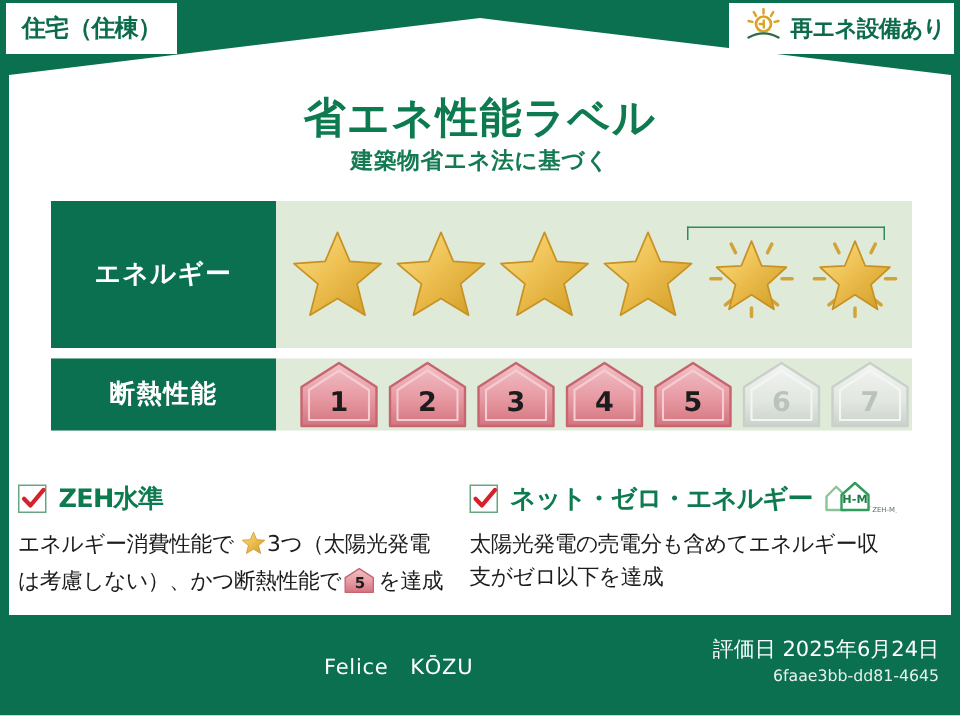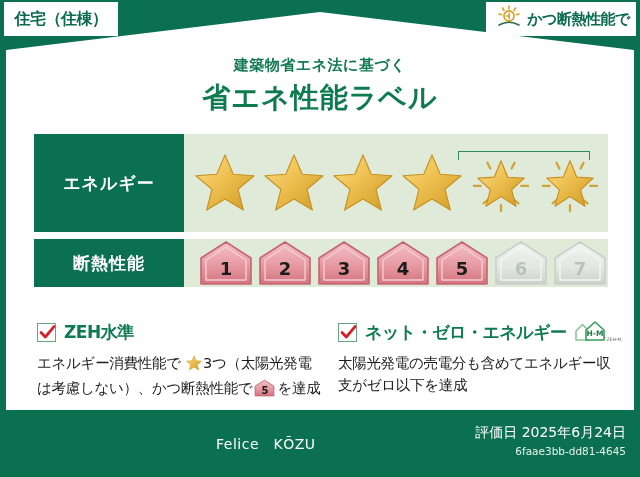--- a/index.html
+++ b/index.html
@@ -183,21 +183,21 @@
     font-weight: bold;
     line-height: 1;
     padding-bottom: 9px;
   }
   .house-badge.on .house-num { color: #1c1c1c; }
   .house-badge.off .house-num { color: #b9c3bb; }
 
   
   #achievements {
     position: absolute;
-    left: 37px;
+    left: 12px;
     top: 320px;
     width: 586px;
     display: flex;
     gap: 16px;
   }
   .ach-col { flex: 1 1 0; position: relative; }
   .ach-head {
     display: flex;
     align-items: center;
     gap: 8px;
@@ -329,26 +329,26 @@
           <line x1="6.5" y1="3" x2="8" y2="5.6"></line>
           <line x1="19.5" y1="3" x2="18" y2="5.6"></line>
           <line x1="3" y1="9" x2="5.6" y2="9.6"></line>
           <line x1="23" y1="9" x2="20.4" y2="9.6"></line>
         </g>
         <circle cx="13" cy="11" r="5" fill="none" stroke="#d9a326" stroke-width="1.8"></circle>
         <path d="M10.5 11 H13.2 M13.2 8.6 V13.4" stroke="#d9a326" stroke-width="1.6" fill="none" stroke-linecap="round"></path>
         <path d="M3 20 Q13 14.5 23 20" stroke="#2f6b4a" stroke-width="1.6" fill="none" stroke-linecap="round"></path>
       </svg>
     </span>
-    <span class="rtext">かつ断熱性能で</span>
+    <span class="rtext">再エネ設備あり</span>
   </div>
 
   <div id="title-block">
+    <div id="title-main">省エネ性能ラベル</div>
     <div id="title-sub">建築物省エネ法に基づく</div>
-    <div id="title-main">省エネ性能ラベル</div>
   </div>
 
   <div id="rating-table">
 
     <div class="rating-row" id="energy-row">
       <div class="row-label">
         <span>エネルギー</span>
       </div>
       <div class="row-body">
         <div id="energy-stars">

